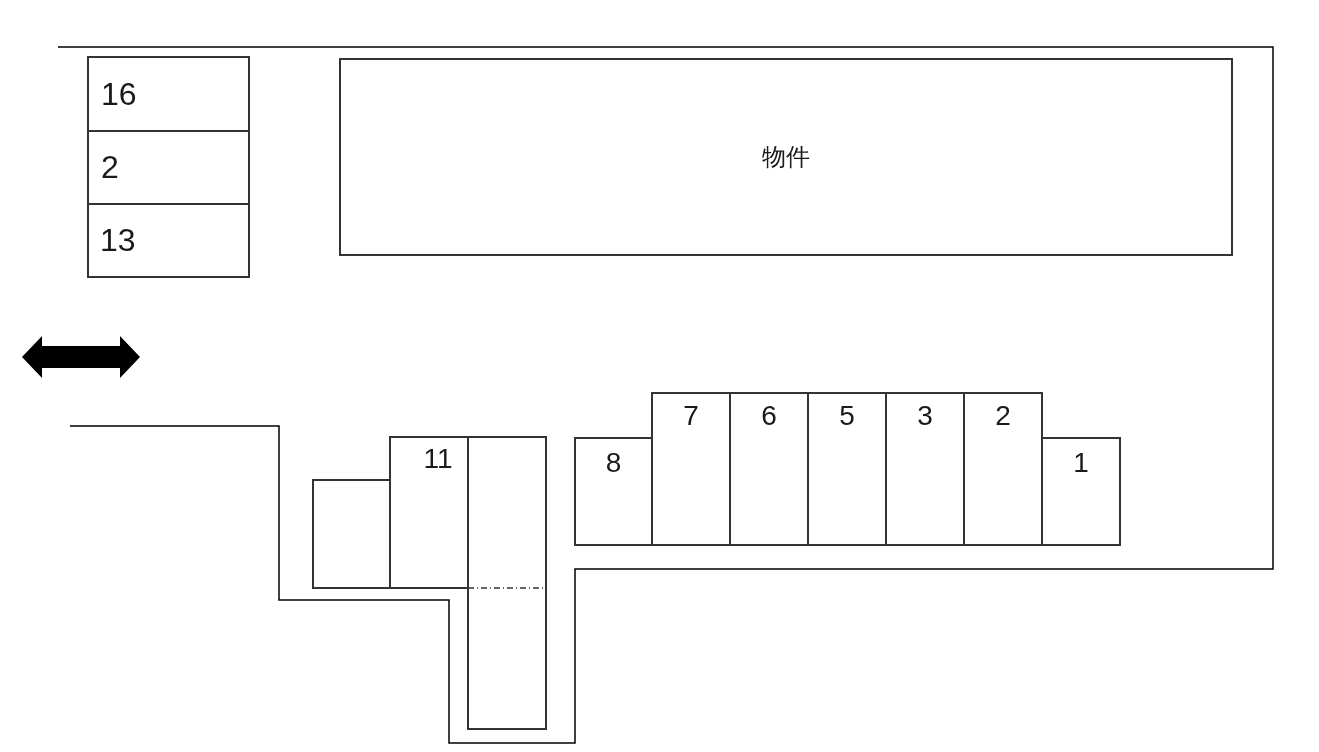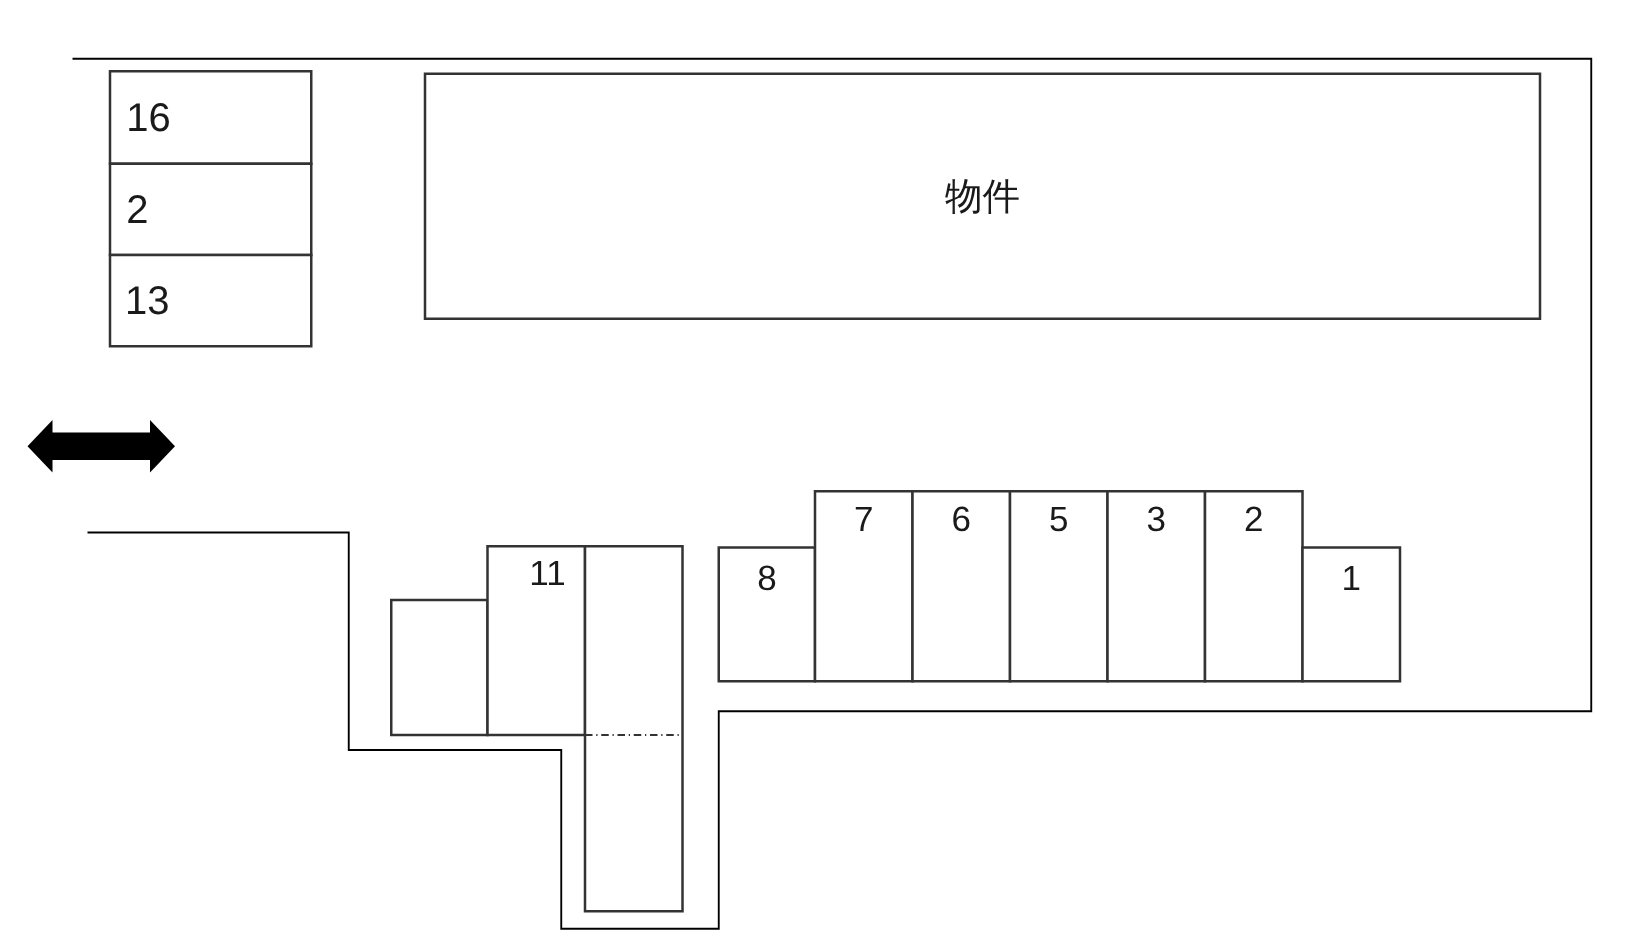--- a/index.html
+++ b/index.html
@@ -43,21 +43,21 @@
   }
   .building-label {
     position: absolute;
     left: 340px;
     top: 59px;
     width: 892px;
     height: 196px;
     display: flex;
     align-items: center;
     justify-content: center;
-    font-size: 30px;
+    font-size: 24px;
     color: #1a1a1a;
   }
 </style>
 </head>
 <body>
 
 <div class="canvas">
 
   <svg width="1319" height="752" viewBox="0 0 1319 752">
 

